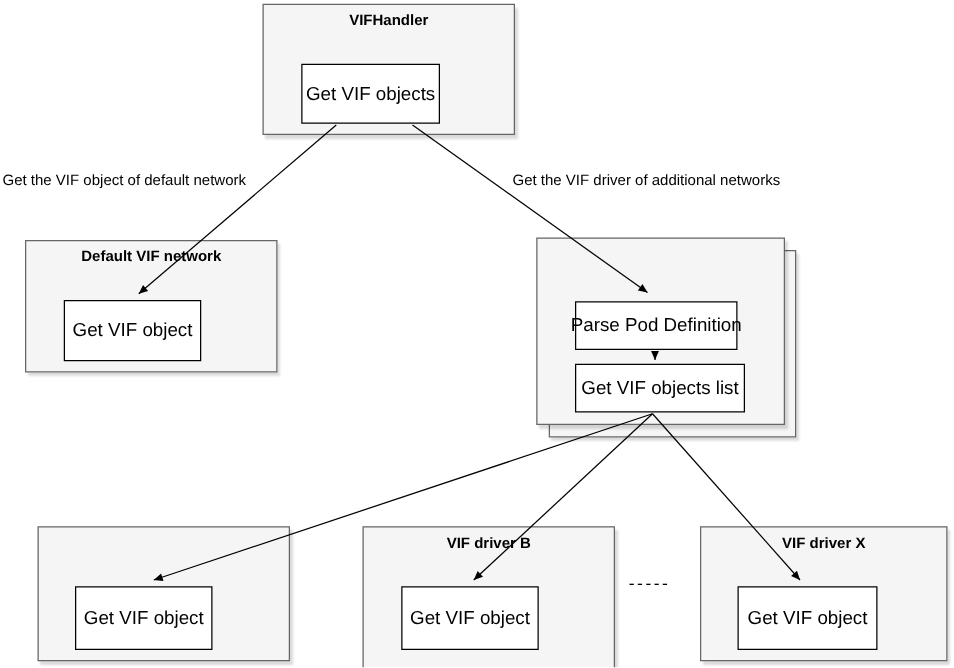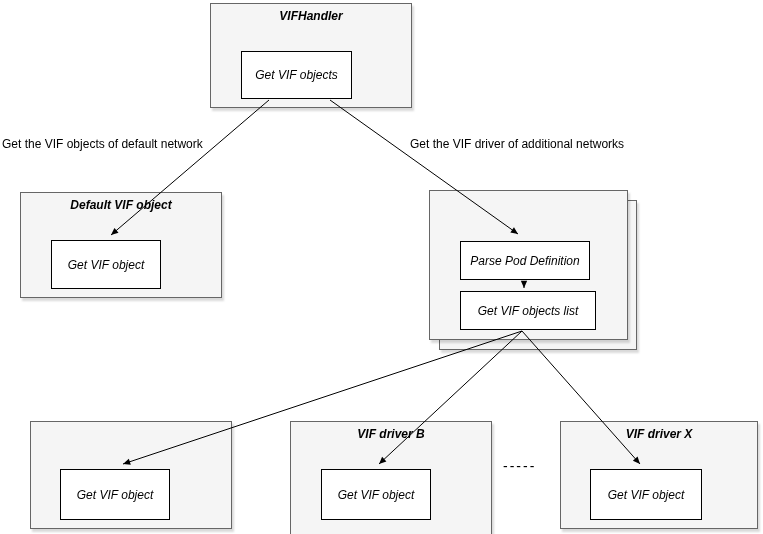--- a/index.html
+++ b/index.html
@@ -27,34 +27,32 @@
     box-shadow:2px 3px 2px rgba(0,0,0,0.15);
     box-sizing:border-box;
   }
   .group-title{
     position:absolute;
     top:5px;left:0;right:0;
     text-align:center;
     font-size:12px;
     font-weight:bold;
     white-space:nowrap;
-    font-style:italic;
   }
   .node{
     position:absolute;
     background:var(--node-fill);
     border:1px solid var(--node-stroke);
     box-sizing:border-box;
     display:flex;
     align-items:center;
     justify-content:center;
-    font-size:12px;
+    font-size:15px;
     text-align:left;
     white-space:nowrap;
-    font-style:italic;
   }
   .edge-label{
     position:absolute;
     font-size:12px;
     white-space:nowrap;
   }
   .separator{
     position:absolute;
     font-size:14px;
     letter-spacing:2px;
@@ -74,25 +72,25 @@
 </head>
 <body>
 
 <div class="canvas">
 
   <div class="group" style="left:210px;top:3px;width:202px;height:105px">
     <div class="group-title">VIFHandler</div>
     <div class="node" style="left:30px;top:47px;width:111px;height:48px">Get VIF objects</div>
   </div>
 
-  <div class="edge-label" style="left:2px;top:137px">Get the VIF objects of default network</div>
+  <div class="edge-label" style="left:2px;top:137px">Get the VIF object of default network</div>
   <div class="edge-label" style="left:410px;top:137px">Get the VIF driver of additional networks</div>
 
   <div class="group" style="left:20px;top:192px;width:202px;height:106px">
-    <div class="group-title">Default VIF object</div>
+    <div class="group-title">Default VIF network</div>
     <div class="node" style="left:30px;top:47px;width:110px;height:49px">Get VIF object</div>
   </div>
 
   <div class="group" style="left:439px;top:200px;width:198px;height:150px"></div>
 
   <div class="group" style="left:429px;top:190px;width:199px;height:150px">
     <div class="node" style="left:30px;top:50px;width:130px;height:39px">Parse Pod Definition</div>
     <div class="node" style="left:30px;top:100px;width:136px;height:39px">Get VIF objects list</div>
   </div>
 

